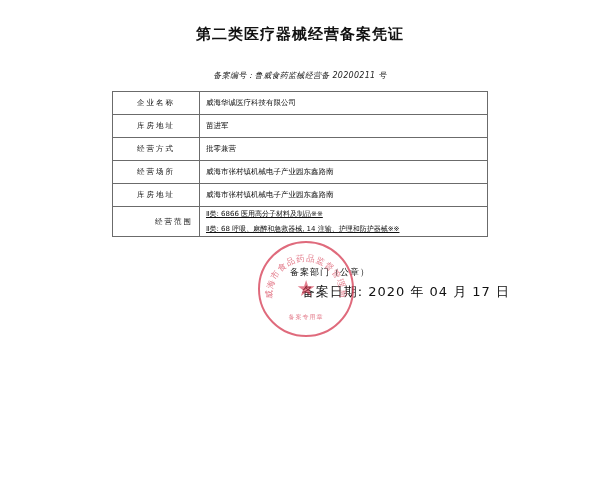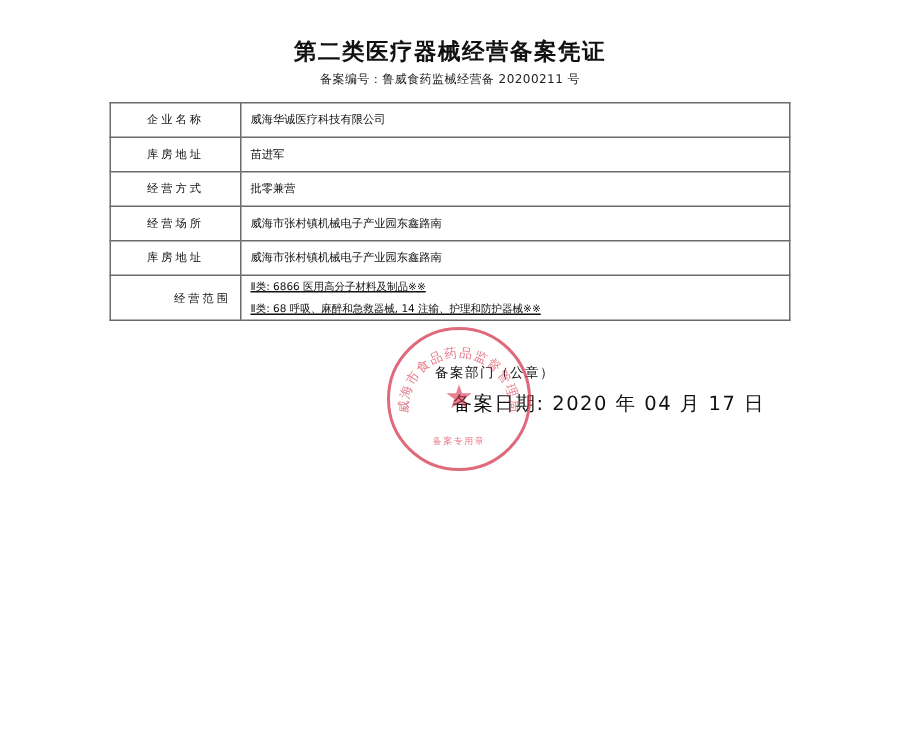--- a/index.html
+++ b/index.html
@@ -25,28 +25,29 @@
     font-size: 15px;
     font-weight: bold;
     letter-spacing: 1px;
     margin-top: 25px;
     color: #111;
     font-family: "DejaVu Serif", "Liberation Serif", serif;
   }
   .doc-subtitle {
     text-align: center;
     font-size: 8px;
-    margin-top: 3px;
+    margin-top: 26px;
     color: #222;
     letter-spacing: 0.3px;
+    font-style: italic;
   }
   .form-table {
     margin: 10px auto 0 auto;
     border-collapse: collapse;
-    width: 454px;
+    width: 376px;
     table-layout: fixed;
   }
   .form-table td {
     border: 1px solid #6b6b6b;
     font-size: 7.5px;
     padding: 0 6px;
     height: 22px;
     vertical-align: middle;
     line-height: 1.5;
   }

